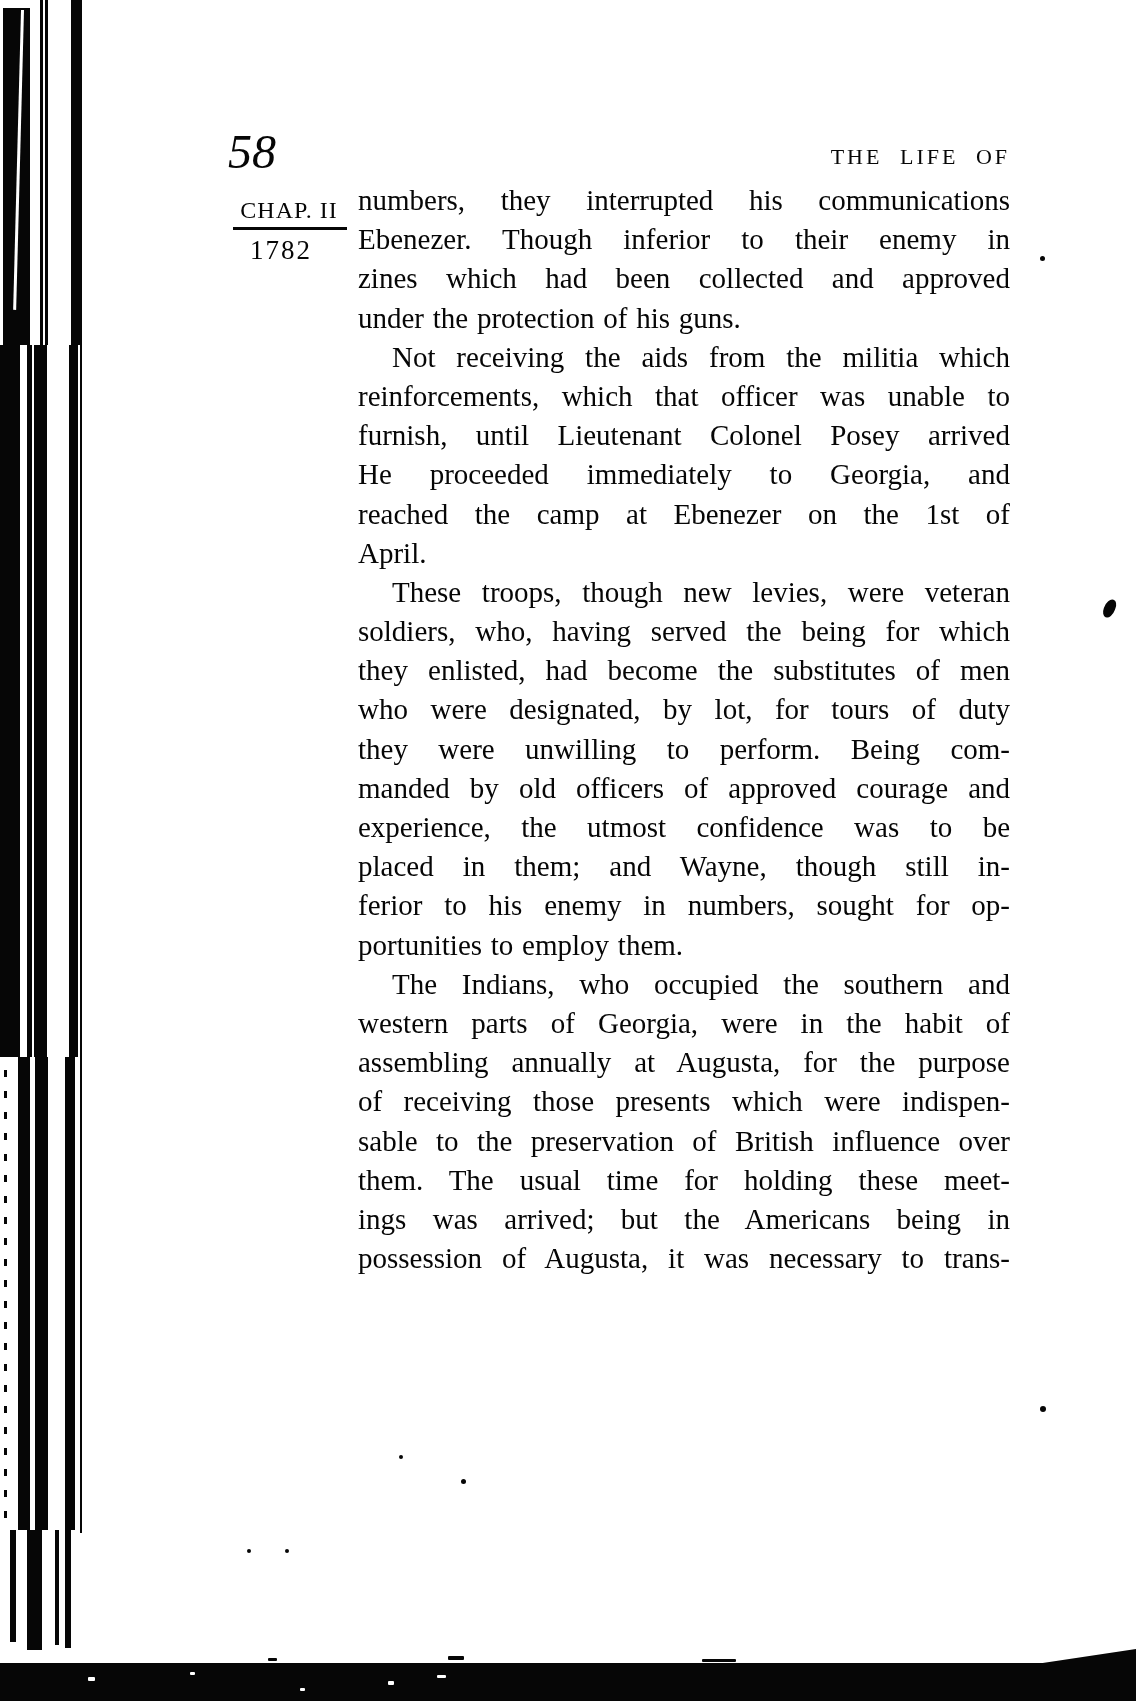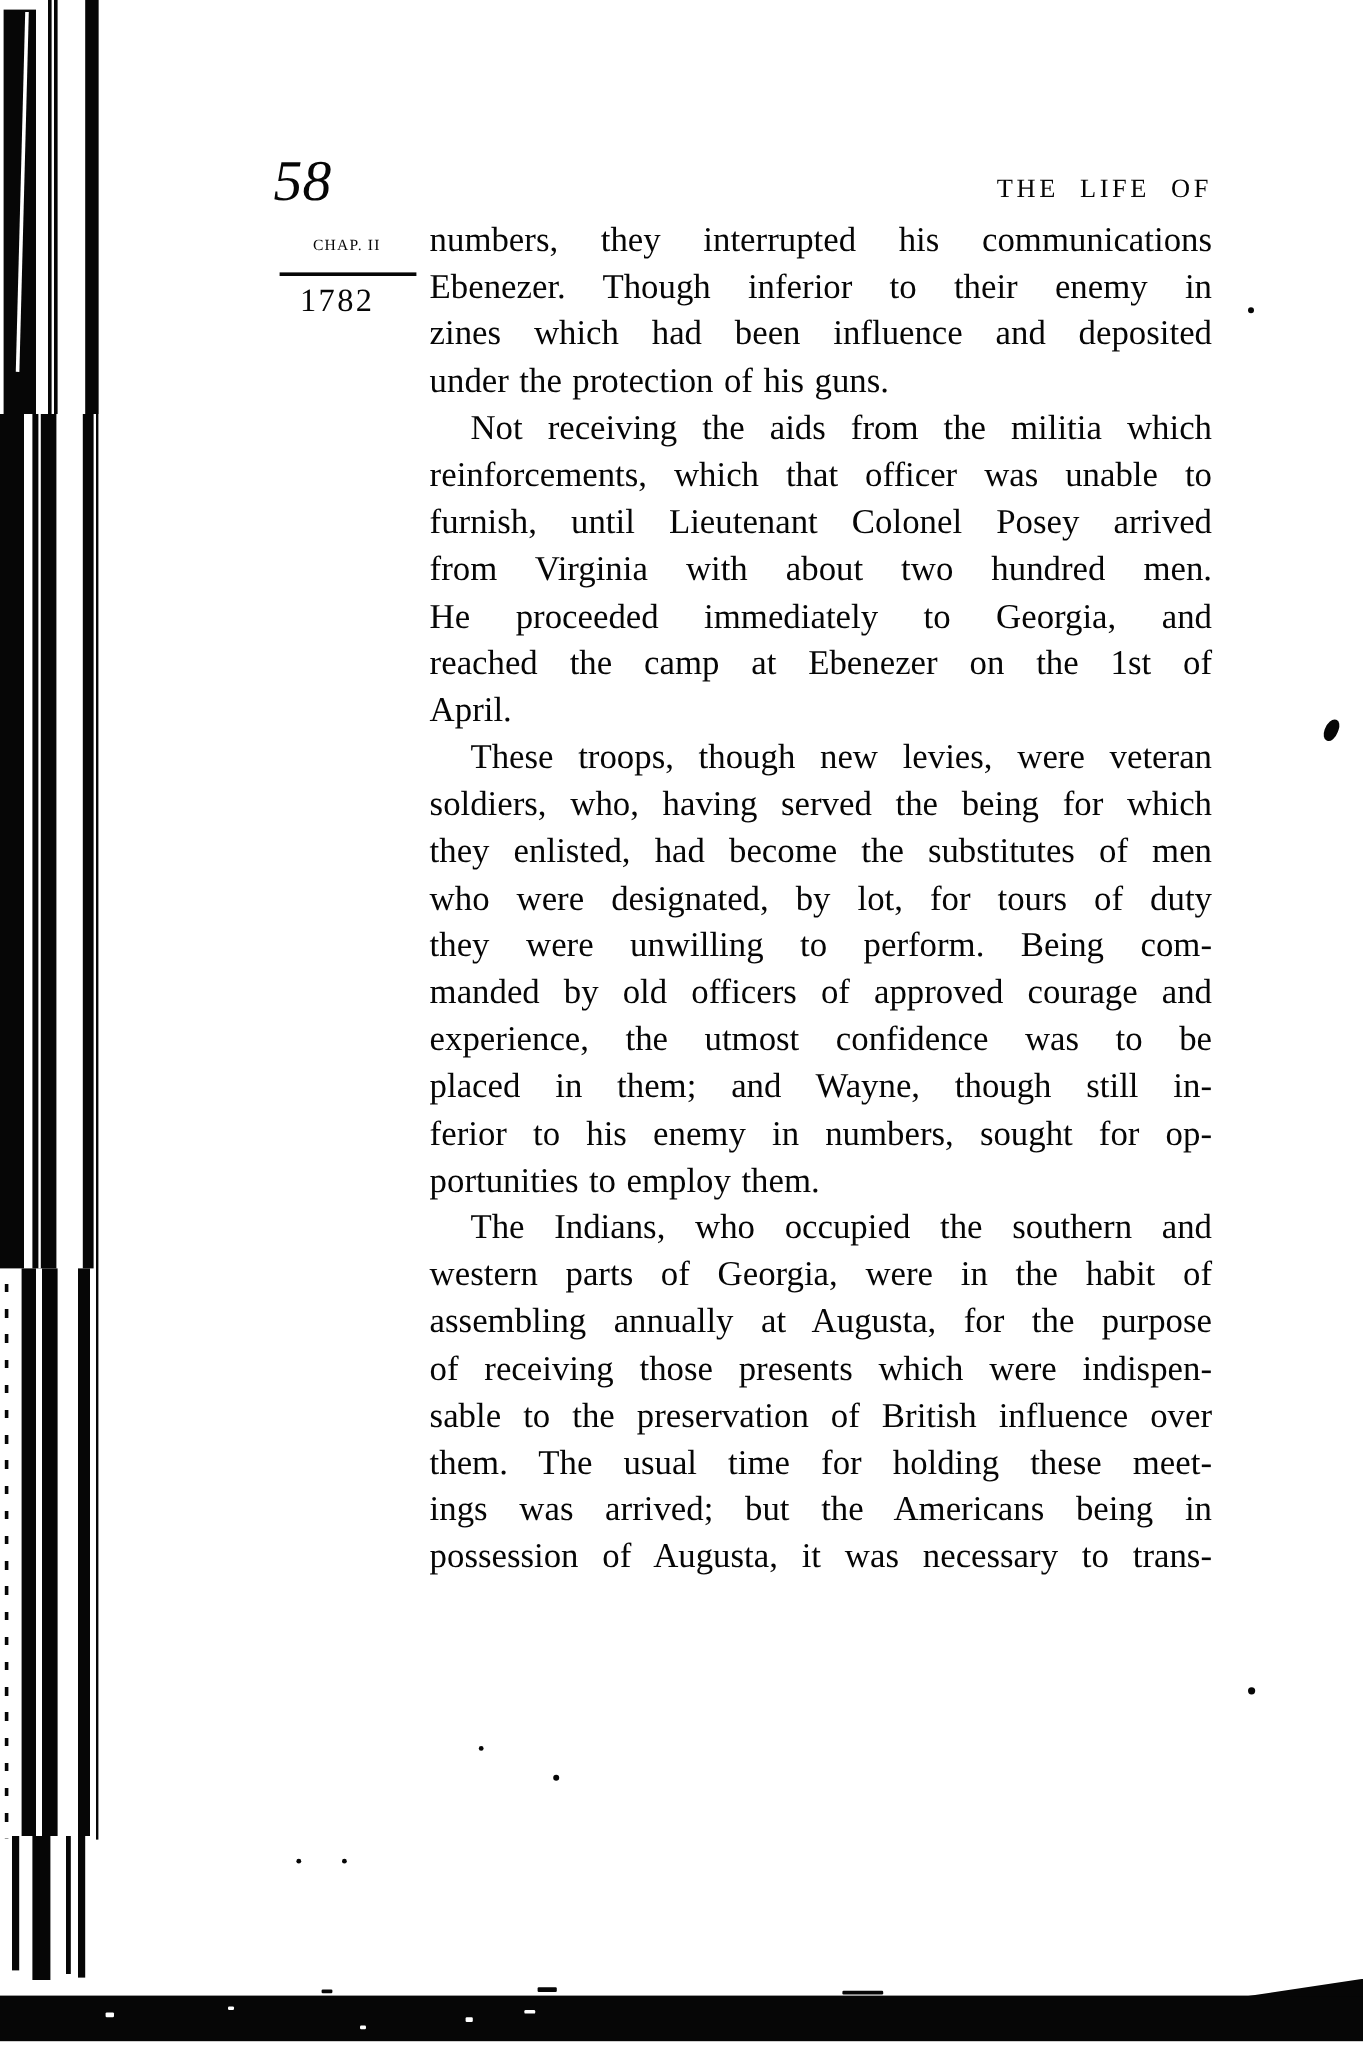--- a/index.html
+++ b/index.html
@@ -40,21 +40,21 @@
   .running {
     position: absolute; left: 358px; top: 146px; width: 652px;
     text-align: right;
     font-size: 22px; line-height: 1;
     letter-spacing: 3px; word-spacing: 9px;
   }
   
   .chap {
     position: absolute; left: 228px; top: 197px; width: 122px;
     text-align: center;
-    font-size: 13px; line-height: 1.1; letter-spacing: 1px;
+    font-size: 24px; line-height: 1.1; letter-spacing: 1px;
   }
   .chap-rule {
     position: absolute; left: 233px; top: 227px; width: 114px; height: 3px;
     background: var(--ink,#060606);
   }
   .year {
     position: absolute; left: 220px; top: 236px; width: 122px;
     text-align: center;
     font-size: 27px; line-height: 1.1; letter-spacing: 2px;
   }
@@ -101,27 +101,26 @@
 <div class="pagenum">58</div>
 <div class="running">THE LIFE OF</div>
 
 <div class="chap">CHAP. II</div>
 <div class="chap-rule"></div>
 <div class="year">1782</div>
 
 <div class="bodytext">
   <div class="ln">numbers, they interrupted his communications</div>
   <div class="ln">Ebenezer. Though inferior to their enemy in</div>
-  <div class="ln">zines which had been influence and deposited</div>
+  <div class="ln">zines which had been collected and approved</div>
   <div class="ln end">under the protection of his guns.</div>
 
   <div class="ln ind">Not receiving the aids from the militia which</div>
   <div class="ln">reinforcements, which that officer was unable to</div>
   <div class="ln">furnish, until Lieutenant Colonel Posey arrived</div>
-  <div class="ln">from Virginia with about two hundred men.</div>
   <div class="ln">He proceeded immediately to Georgia, and</div>
   <div class="ln">reached the camp at Ebenezer on the 1st of</div>
   <div class="ln end">April.</div>
 
   <div class="ln ind">These troops, though new levies, were veteran</div>
   <div class="ln">soldiers, who, having served the being for which</div>
   <div class="ln">they enlisted, had become the substitutes of men</div>
   <div class="ln">who were designated, by lot, for tours of duty</div>
   <div class="ln">they were unwilling to perform. Being com-</div>
   <div class="ln">manded by old officers of approved courage and</div>

